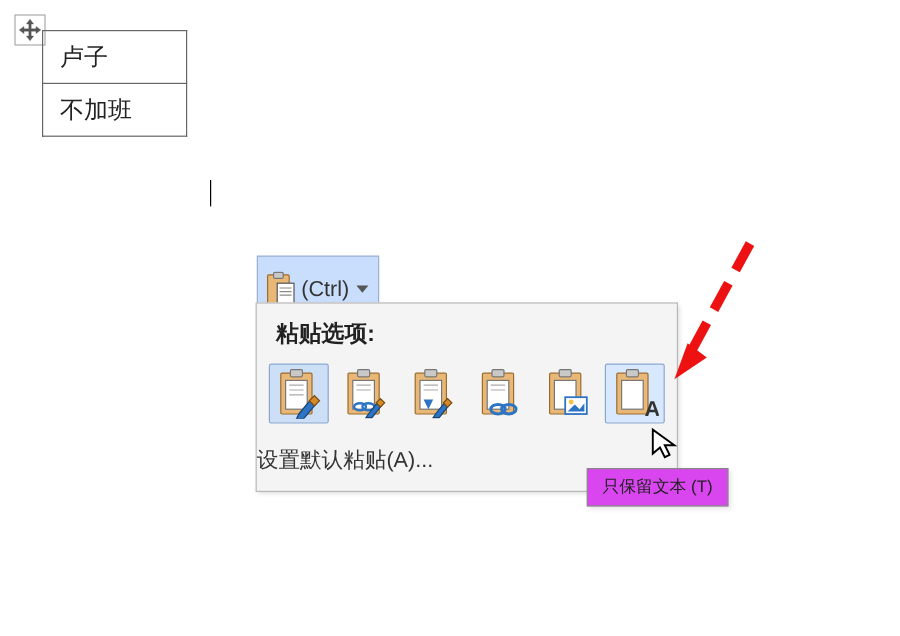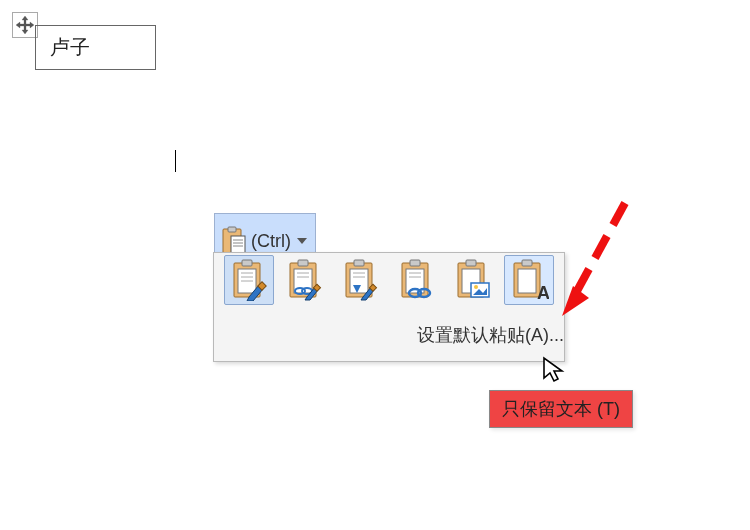--- a/index.html
+++ b/index.html
@@ -91,32 +91,32 @@
     background: #cddff6;
     border: 1px solid #8ba7cf;
     border-radius: 2px;
   }
   .opt.hov {
     background: #d7e8ff;
     border: 1px solid #8ba7cf;
     border-radius: 2px;
   }
   .default-line {
-    text-align: right;
+    text-align: left;
     font-size: 18px;
     color: #333;
     padding: 10px 0 14px 0;
   }
   .tooltip {
     position: absolute;
     left: 489px; top: 390px;
     border: 1px solid #888;
-    background: #ef4444;
+    background: #d946ef;
     padding: 6px 12px;
-    font-size: 18px;
+    font-size: 14px;
     color: #222;
     box-shadow: 2px 2px 4px rgba(0,0,0,0.1);
   }
   .pointer {
     position: absolute;
     left: 542px; top: 356px;
     pointer-events: none;
   }
 
   
@@ -132,39 +132,43 @@
 <div class="move-handle">
   <svg width="20" height="20" viewBox="0 0 20 20">
     <path d="M10 1 L13 5 H11 V9 H15 V7 L19 10 L15 13 V11 H11 V15 H13 L10 19 L7 15 H9 V11 H5 V13 L1 10 L5 7 V9 H9 V5 H7 Z" fill="#555" stroke="#555" stroke-width="0.3"></path>
   </svg>
 </div>
 
 <table class="table">
   <tbody>
       <tr>
         <td>卢子</td>
+      </tr>
+  <tr>
+        <td>不加班</td>
       </tr>
 </tbody>
   </table>
 <div class="cursor-mark"></div>
 
 <div class="paste-btn">
   <svg width="26" height="30" viewBox="0 0 26 30">
     <rect x="2" y="3" width="18" height="24" rx="1" fill="#eab876" stroke="#9a6c2e"></rect>
     <rect x="7" y="1" width="8" height="5" rx="1" fill="#c9c9c9" stroke="#777"></rect>
     <rect x="10" y="10" width="14" height="18" fill="#fff" stroke="#555"></rect>
     <line x1="12" y1="14" x2="22" y2="14" stroke="#888"></line>
     <line x1="12" y1="17" x2="22" y2="17" stroke="#888"></line>
     <line x1="12" y1="20" x2="22" y2="20" stroke="#888"></line>
   </svg>
   <span class="lbl">(Ctrl)</span>
   <span class="tri"></span>
 </div>
 
 <div class="panel">
+  <div class="panel-title">粘贴选项:</div>
   <div class="opts">
 
     <div class="opt sel">
       <svg width="40" height="42" viewBox="0 0 40 42">
         <rect x="5" y="4" width="26" height="34" rx="1" fill="#eab876" stroke="#9a6c2e"></rect>
         <rect x="13" y="1" width="10" height="6" rx="1" fill="#c9c9c9" stroke="#777"></rect>
         <rect x="9" y="10" width="18" height="24" fill="#fff" stroke="#777"></rect>
         <line x1="12" y1="14" x2="24" y2="14" stroke="#aaa"></line>
         <line x1="12" y1="18" x2="24" y2="18" stroke="#aaa"></line>
         <line x1="12" y1="22" x2="24" y2="22" stroke="#aaa"></line>

